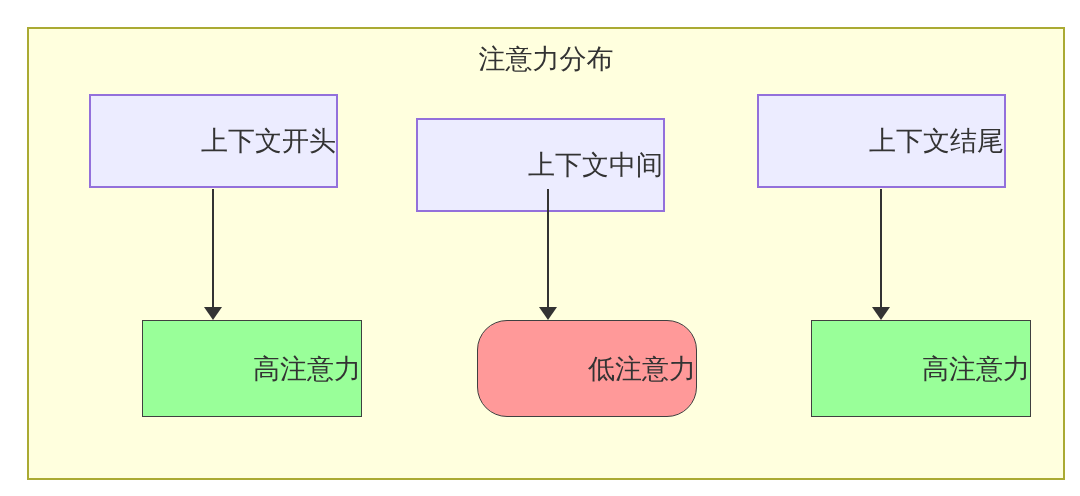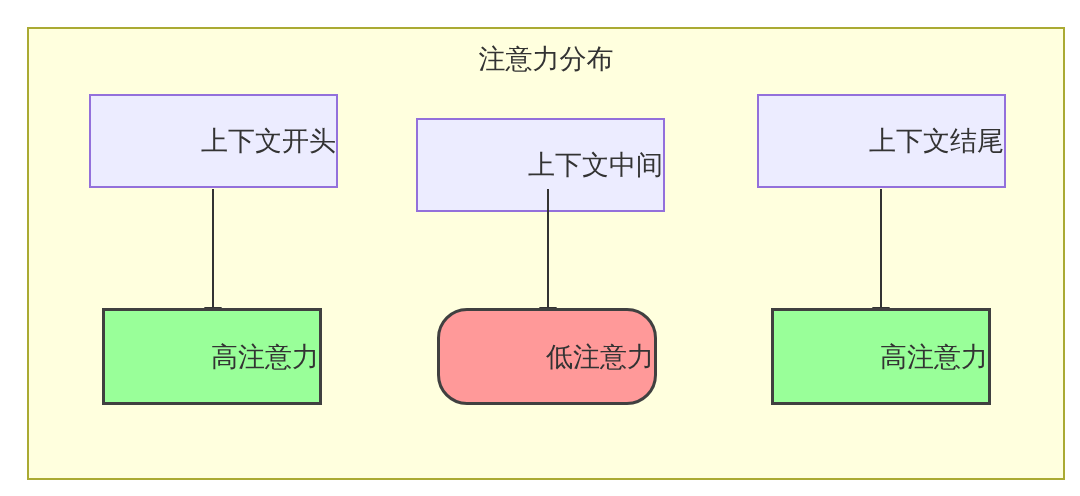--- a/index.html
+++ b/index.html
@@ -42,23 +42,24 @@
   .top-node {
     top: 94px;
     width: 249px; height: 94px;
     background: #ececff;
     border: 2px solid #9370db;
   }
   .top-a { left: 89px; }
   .top-b { left: 416px; margin-top: 24px; }
   .top-c { left: 757px; padding-left: 28px; }
   .bottom-node {
-    top: 308px;
+    top: 320px;
     width: 220px; height: 97px;
-    border: 3px solid #404040;
+    border: 1px solid #404040;
+    margin-left: 40px;
   }
   .level-high { background: #99ff99; }
   .level-low  { background: #ff9999; border-radius: 30px; }
   .bottom-a { left: 102px; }
   .bottom-b { left: 437px; }
   .bottom-c { left: 771px; }
   .arrow {
     position: absolute;
     top: 189px;
     width: 18px; height: 131px;

